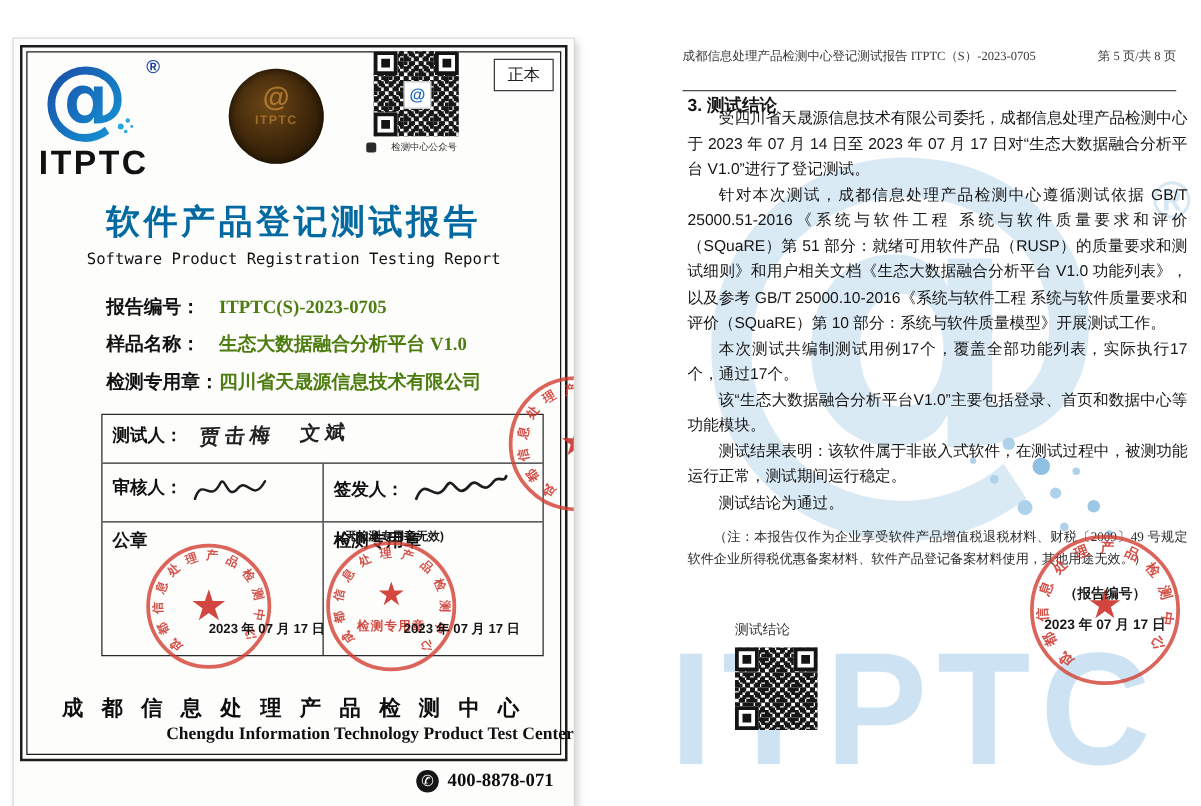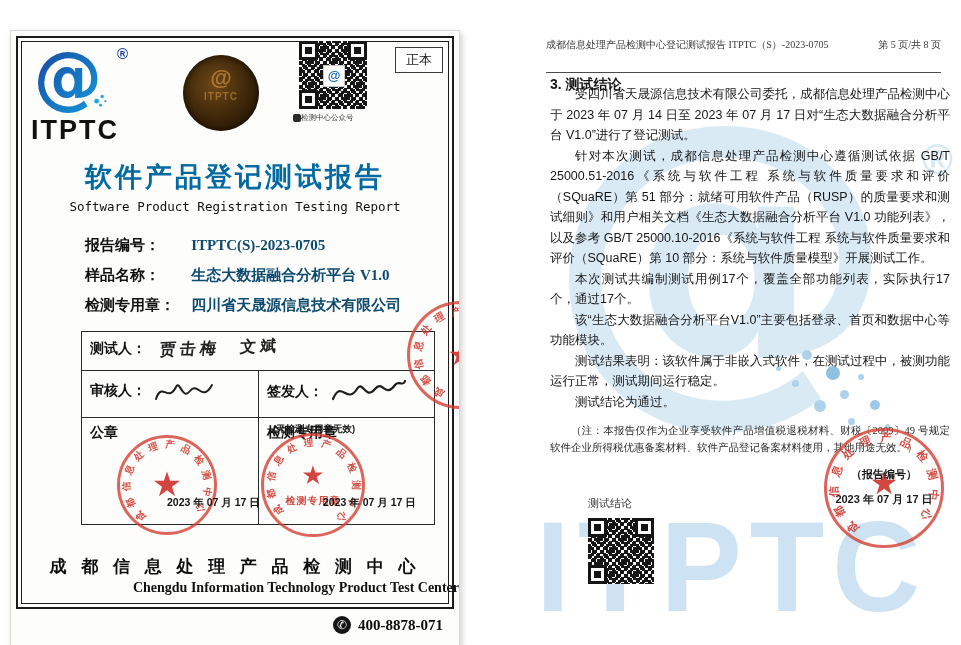--- a/index.html
+++ b/index.html
@@ -25,35 +25,35 @@
 
   .qr{position:relative;background:
       repeating-conic-gradient(#161616 0% 25%, transparent 0% 50%) 0 0/8px 8px,
       repeating-conic-gradient(#161616 0% 25%, #f7f7f7 0% 50%) 3px 2px/6px 6px;}
   .fp{position:absolute;width:13px;height:13px;border:3px solid #141414;background:#fff;}
   .fp::after{content:"";position:absolute;left:3px;top:3px;width:7px;height:7px;background:#141414;}
   .fp.tl{left:0;top:0}.fp.tr{right:0;top:0}.fp.bl{left:0;bottom:0}
   #qr-left{position:absolute;left:288px;top:10px;width:68px;height:68px;}
   #qr-left .qr-logo{position:absolute;left:24px;top:24px;width:20px;height:20px;background:#fff;border:1px solid #ccc;
     text-align:center;font-size:13px;font-weight:bold;color:#1565c0;line-height:19px;}
-  #qr-caption{position:absolute;left:282px;top:82px;width:90px;font-size:7.5px;color:#333;display:flex;align-items:center;gap:0;}
+  #qr-caption{position:absolute;left:282px;top:82px;width:90px;font-size:7.5px;color:#333;display:flex;align-items:center;gap:12px;}
   .wechat-icon{display:inline-block;width:8px;height:8px;background:#2a2a2a;border-radius:2px;}
 
   #original-badge{position:absolute;right:16px;top:16px;border:1px solid #3a3a3a;padding:3px 10px;
     font-size:13px;color:#222;font-family:"Liberation Serif",serif;background:#fff;}
 
   #cover-title{position:absolute;left:0;top:128px;width:100%;text-align:center;
     font-size:27px;font-weight:bold;letter-spacing:3px;color:#0369a1;}
   #cover-subtitle{position:absolute;left:0;top:168px;width:100%;text-align:center;
     font-family:"DejaVu Sans Mono",monospace;font-size:12.5px;color:#111;}
 
   #fields{position:absolute;left:74px;top:205px;}
   .field-row{margin-bottom:11px;font-size:15px;white-space:nowrap;}
   .field-label{display:inline-block;width:86px;font-weight:bold;color:#111;}
-  .field-value{font-weight:bold;font-family:"Liberation Serif",serif;color:#0c4a6e;margin-left:16px;}
+  .field-value{font-weight:bold;font-family:"Liberation Serif",serif;color:#4d7c0f;margin-left:0;}
 
   #sig-table{position:absolute;left:70px;top:300px;width:352px;border:1.5px solid #2a2a2a;background:transparent;}
   .sig-row{display:flex;}
   .sig-row + .sig-row{border-top:1.5px solid #2a2a2a;}
   .sig-cell{box-sizing:border-box;padding:6px 8px;font-size:14px;font-weight:bold;color:#111;position:relative;}
   .sig-cell.half{width:50%;}
   .sig-cell.half + .sig-cell.half{border-left:1.5px solid #2a2a2a;}
   .row-1{height:38px;}.row-2{height:46px;}.row-3{height:106px;}
   .hand{display:inline-block;margin-left:10px;font-weight:600;font-size:16px;color:#222;
     transform:skewX(-8deg) rotate(-2deg);letter-spacing:4px;}

